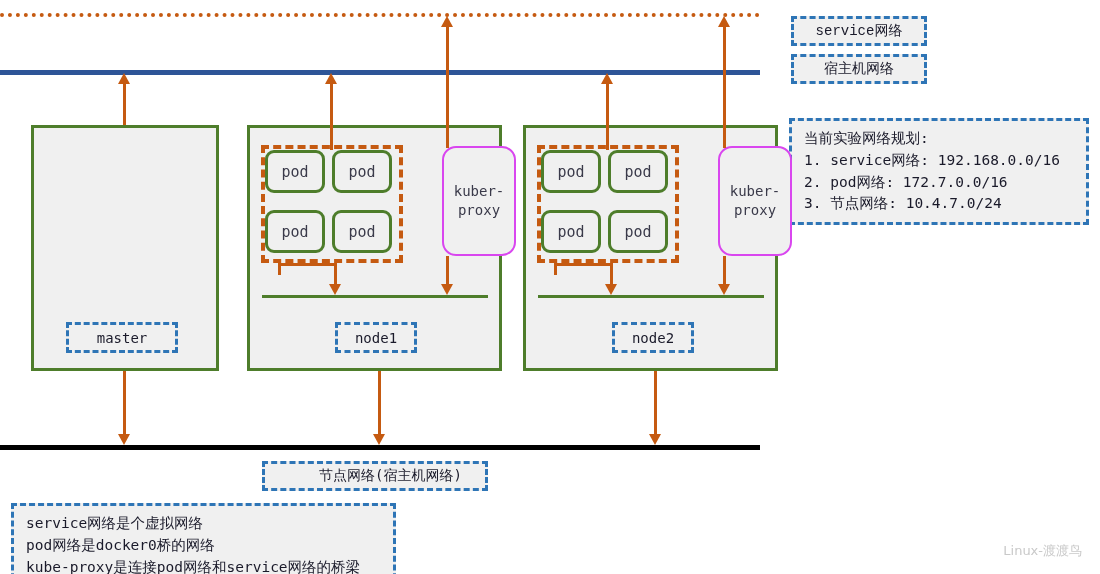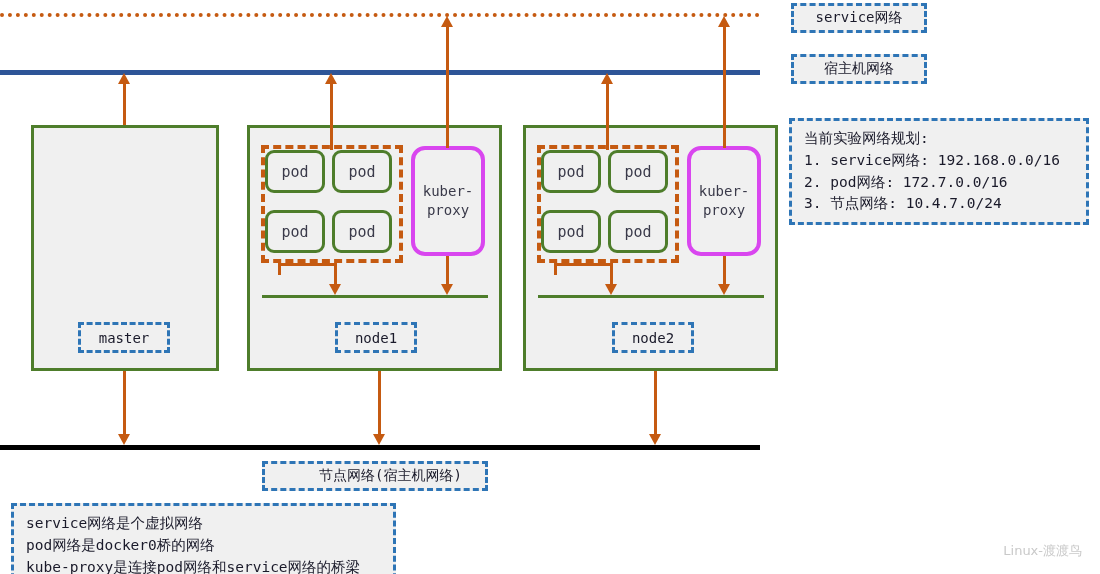--- a/index.html
+++ b/index.html
@@ -73,53 +73,54 @@
     display: flex;
     align-items: center;
     justify-content: center;
     font-size: 15px;
     color: #3a3a4a;
   }
 
   
   .kproxy {
     background: #f0f0f0;
-    border: 4px solid #d946ef;
+    border: 2px solid #d946ef;
     border-radius: 14px;
     top: 146px;
     width: 74px;
     height: 110px;
     display: flex;
     flex-direction: column;
     align-items: center;
     justify-content: center;
     font-size: 14px;
     line-height: 1.35;
     color: #3a3a4a;
     text-align: center;
+    margin-left: 31px;
   }
   .kproxy-1 { left: 411px; }
   .kproxy-2 { left: 687px; }
 
   
   .blue-label {
     background: #f0f0f0;
     border: 3px dashed #2e75b6;
     display: flex;
     align-items: center;
     justify-content: center;
     font-size: 14px;
     color: #1a1a2a;
     padding: 3px 10px;
     white-space: nowrap;
   }
-  .lbl-master  { left: 78px;  top: 322px; width: 92px; height: 31px; }
+  .lbl-master  { left: 66px;  top: 322px; width: 112px; height: 31px; }
   .lbl-node1   { left: 335px; top: 322px; width: 82px;  height: 31px; }
   .lbl-node2   { left: 612px; top: 322px; width: 82px;  height: 31px; }
-  .lbl-svcnet  { left: 791px; top: 3px;   width: 136px; height: 30px; }
+  .lbl-svcnet  { left: 791px; top: 16px;   width: 136px; height: 30px; font-family: Liberation Mono, monospace; }
   .lbl-podnet  { left: 791px; top: 54px;  width: 136px; height: 30px; }
   .lbl-nodenet { left: 262px; top: 461px; width: 226px; height: 30px; padding-left: 41px; }
 
   
   .info-box {
     background: #f0f0f0;
     border: 3px dashed #2e75b6;
     padding: 7px 12px;
     font-size: 14.5px;
     line-height: 1.5;

